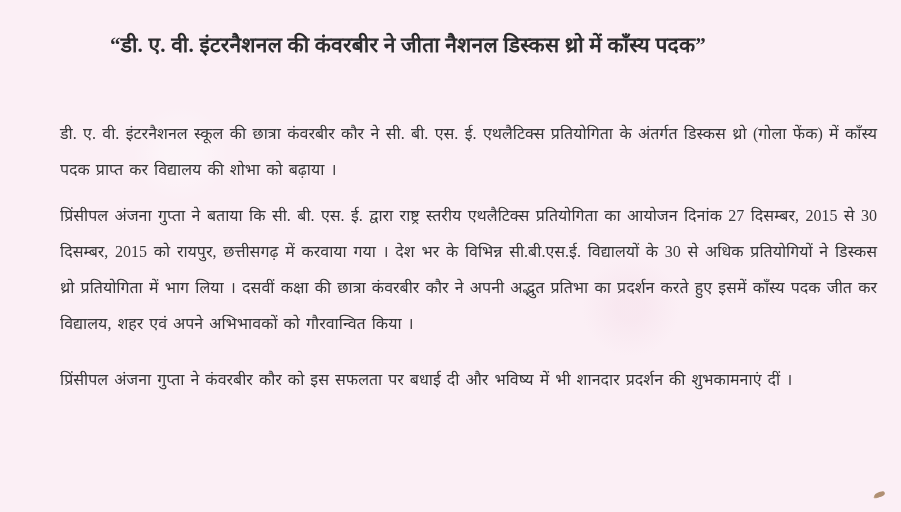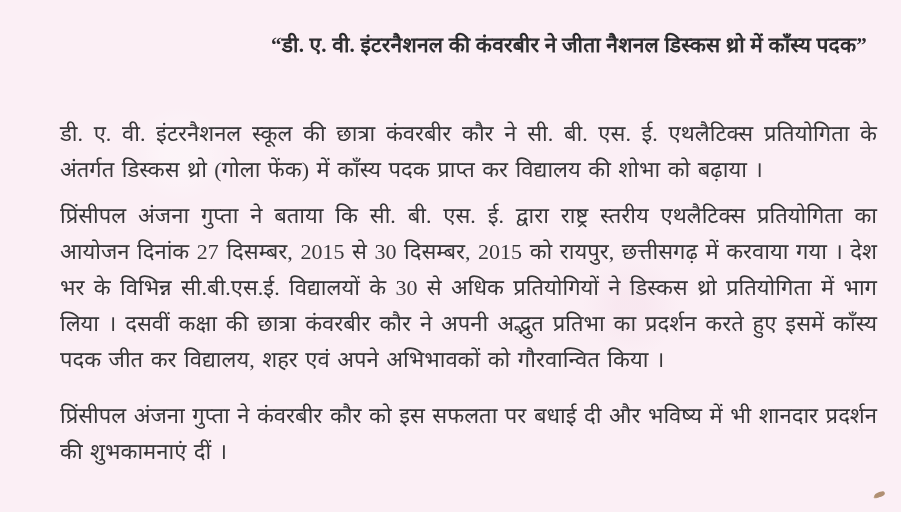--- a/index.html
+++ b/index.html
@@ -21,30 +21,30 @@
     height: 512px;
     padding: 24px 24px 0 60px;
     position: relative;
     
     background:
       radial-gradient(circle at 20% 30%, rgba(255,255,255,0.35) 0 2%, transparent 6%),
       radial-gradient(circle at 70% 60%, rgba(244,220,232,0.4) 0 2%, transparent 7%),
       #fbeff5;
   }
   .doc-title {
-    text-align: right;
+    text-align: left;
     font-weight: bold;
     font-size: 21px;
     line-height: 30px;
     color: #2e2e30;
     margin: 6px 10px 56px 50px;
     letter-spacing: 0.2px;
   }
   .doc-body p {
-    font-size: 22px;
+    font-size: 16px;
     line-height: 36px;
     text-align: justify;
     margin: 0 0 10px 0;
     word-spacing: 2px;
   }
   .doc-body p:last-child {
     margin-bottom: 0;
     margin-top: 20px;
   }
   .scan-speck {

